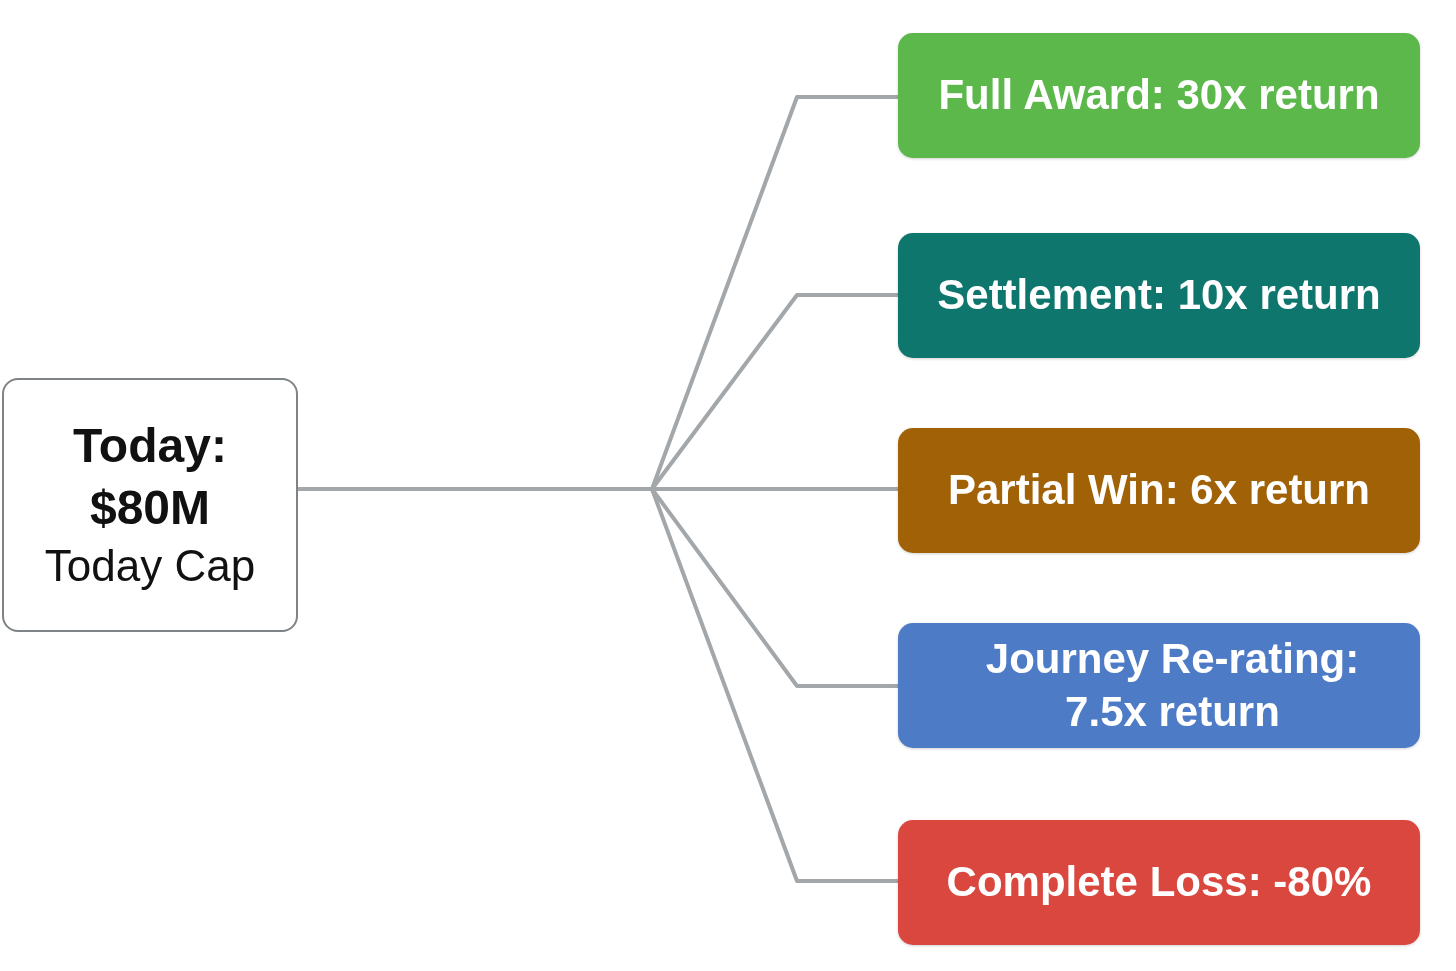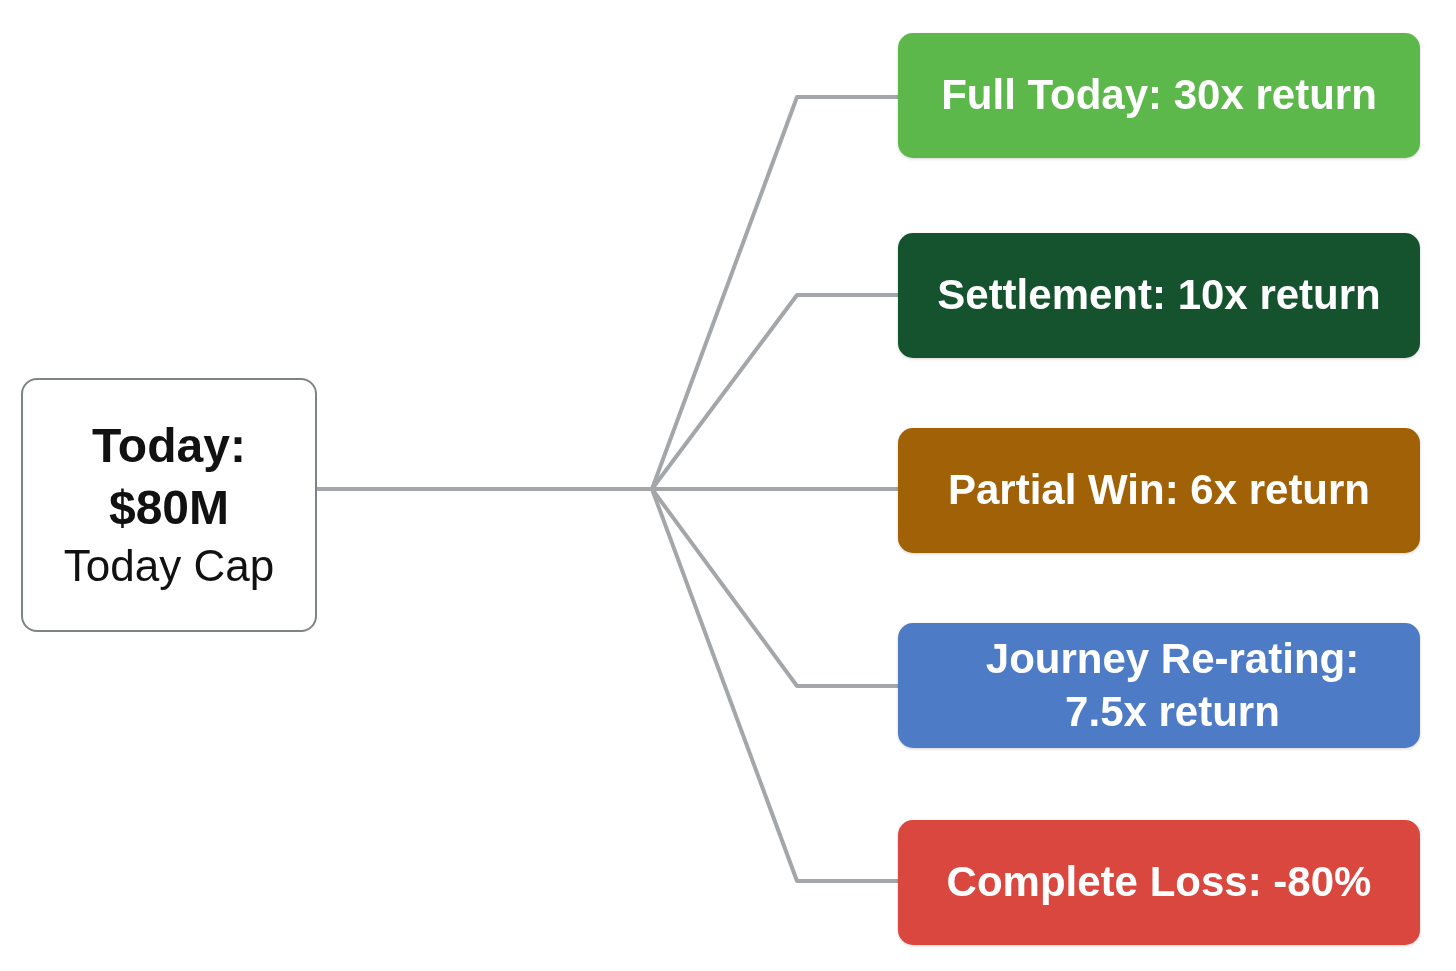--- a/index.html
+++ b/index.html
@@ -37,21 +37,20 @@
     box-sizing: border-box;
     background: #ffffff;
     border: 2px solid #7e8486;
     border-radius: 16px;
     display: flex;
     flex-direction: column;
     align-items: center;
     justify-content: center;
     text-align: center;
     line-height: 1.28;
-    margin-left: 19px;
   }
   .root-line-bold {
     font-size: 48px;
     font-weight: bold;
     color: #111111;
   }
   .root-line-regular {
     font-size: 44px;
     font-weight: normal;
     color: #111111;
@@ -94,23 +93,23 @@
     <polyline class="connector" points="652,489 797,686 898,686" stroke="#a3a7aa"></polyline>
     <polyline class="connector" points="652,489 797,881 898,881" stroke="#a3a7aa"></polyline>
   </svg>
 
   <div class="root-node">
     <span class="root-line-bold">Today:</span>
     <span class="root-line-bold">$80M</span>
     <span class="root-line-regular">Today Cap</span>
   </div>
 
-  <div class="outcome-node outcome-1" style="background-color: rgb(92, 184, 74);">Full Today: 30x return</div>
+  <div class="outcome-node outcome-1" style="background-color: rgb(92, 184, 74);">Full Award: 30x return</div>
 
-  <div class="outcome-node outcome-2" style="background-color: #14532d;">Settlement: 10x return</div>
+  <div class="outcome-node outcome-2" style="background-color: #0f766e;">Settlement: 10x return</div>
 
   <div class="outcome-node outcome-3" style="background-color: #a16207;">Partial Win: 6x return</div>
 
   <div class="outcome-node outcome-4" style="background-color: rgb(77, 123, 198);">Journey Re-rating:
 7.5x return</div>
 
   <div class="outcome-node outcome-5" style="background-color: rgb(218, 71, 63);">Complete Loss: -80%</div>
 
 </div>
 

